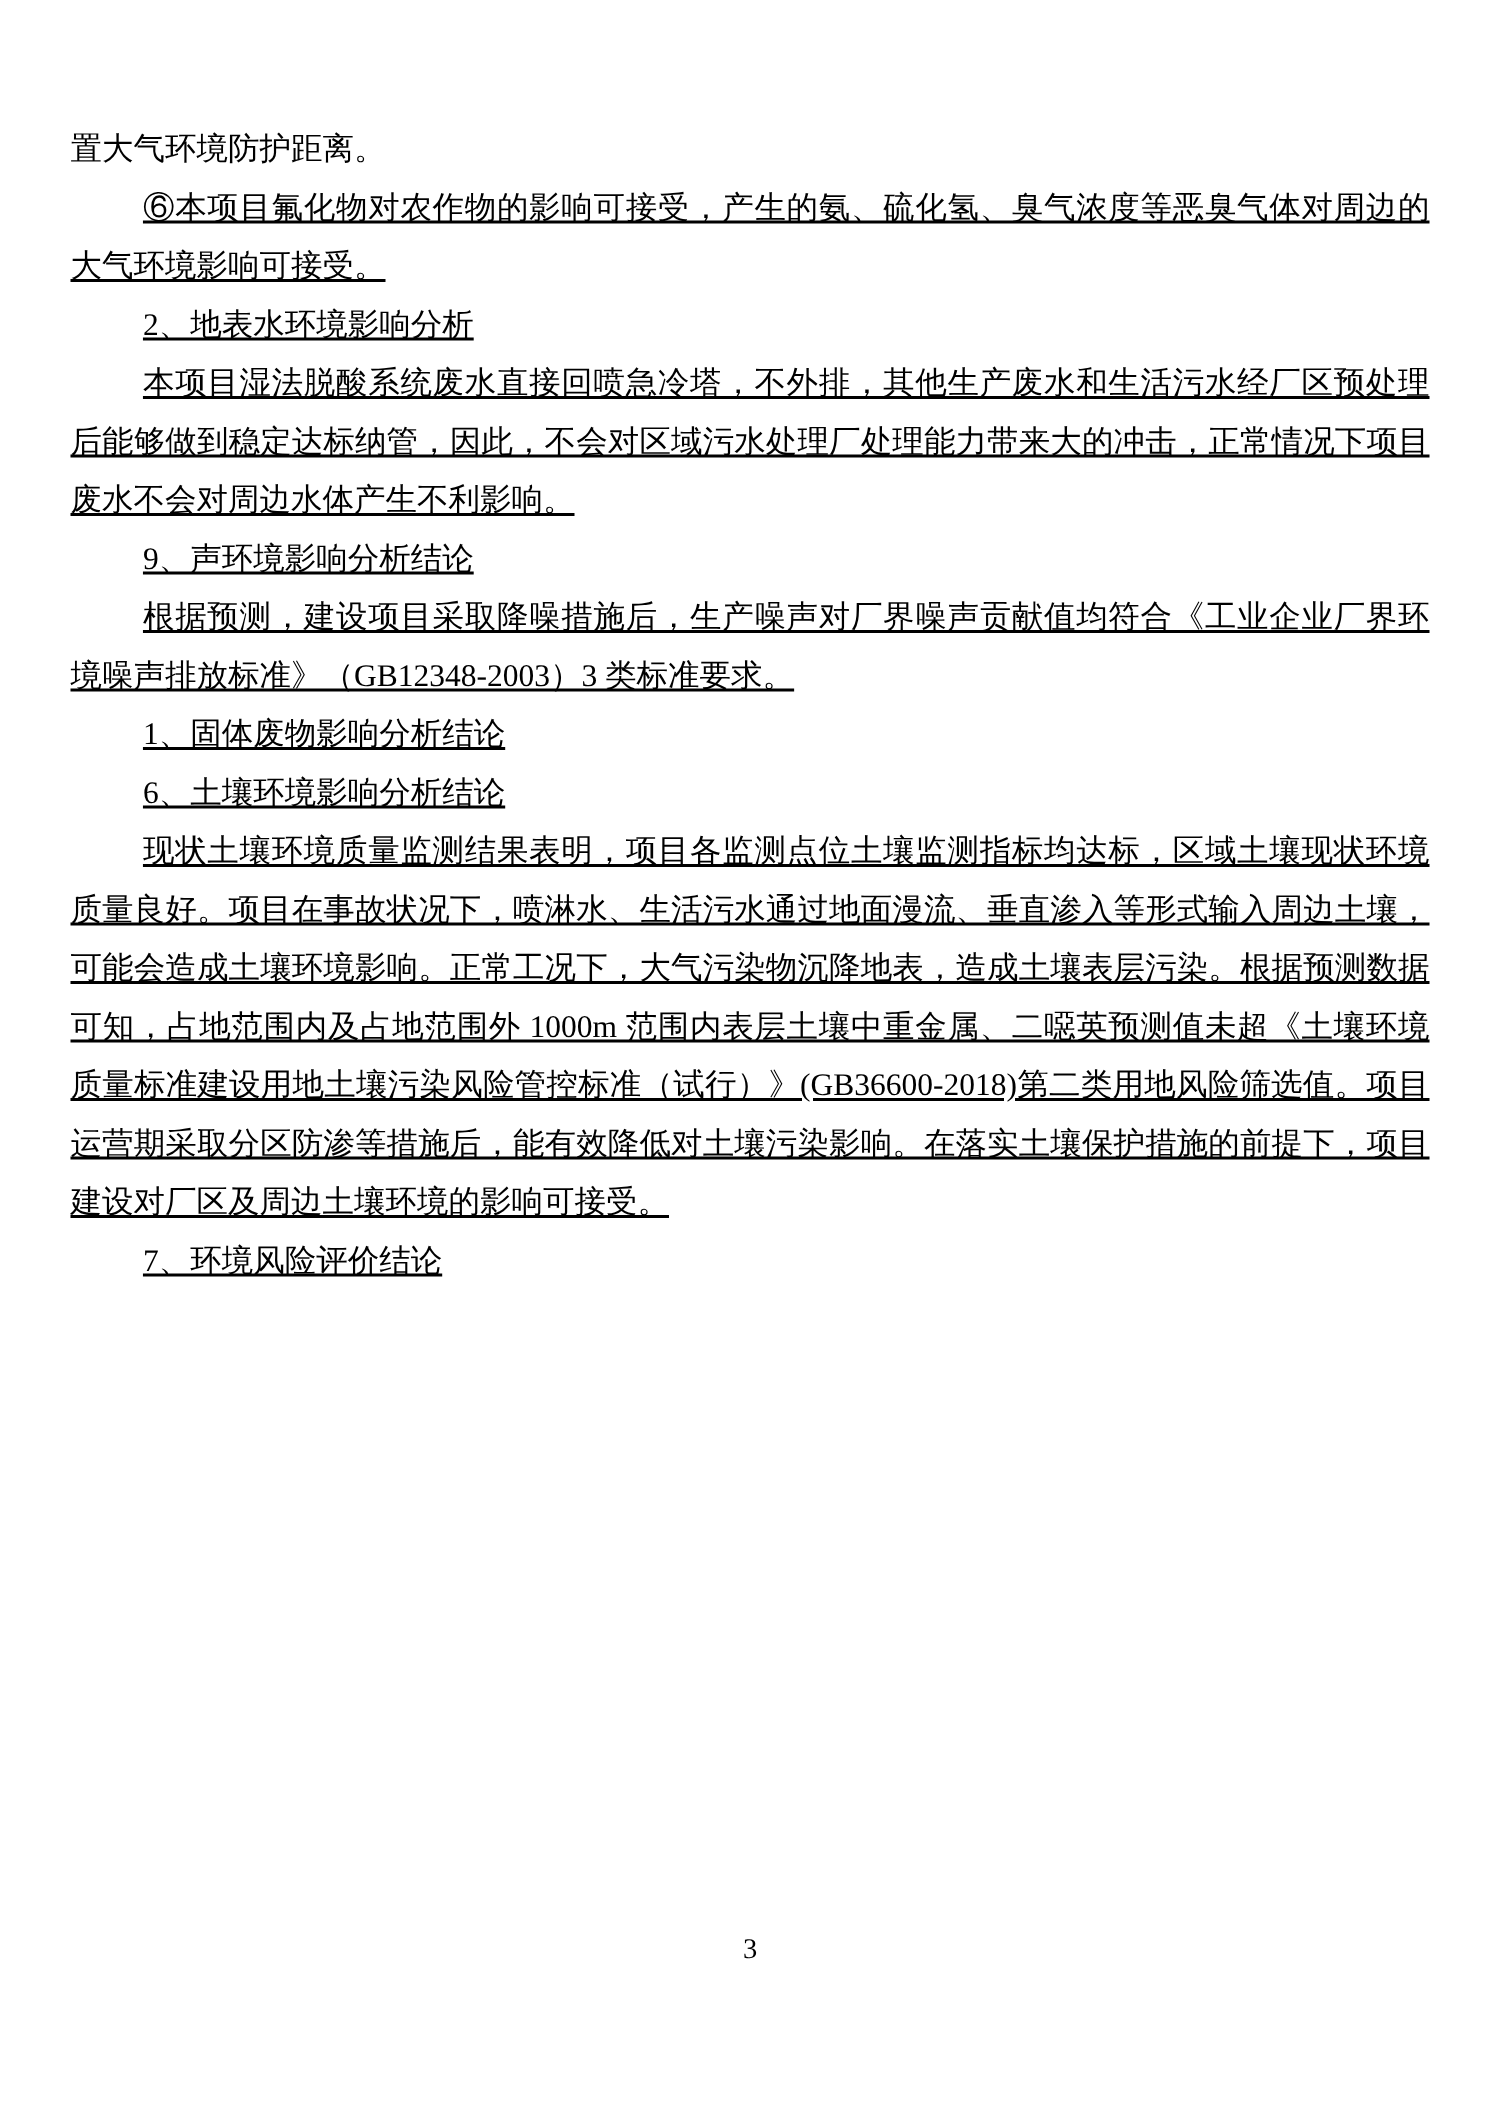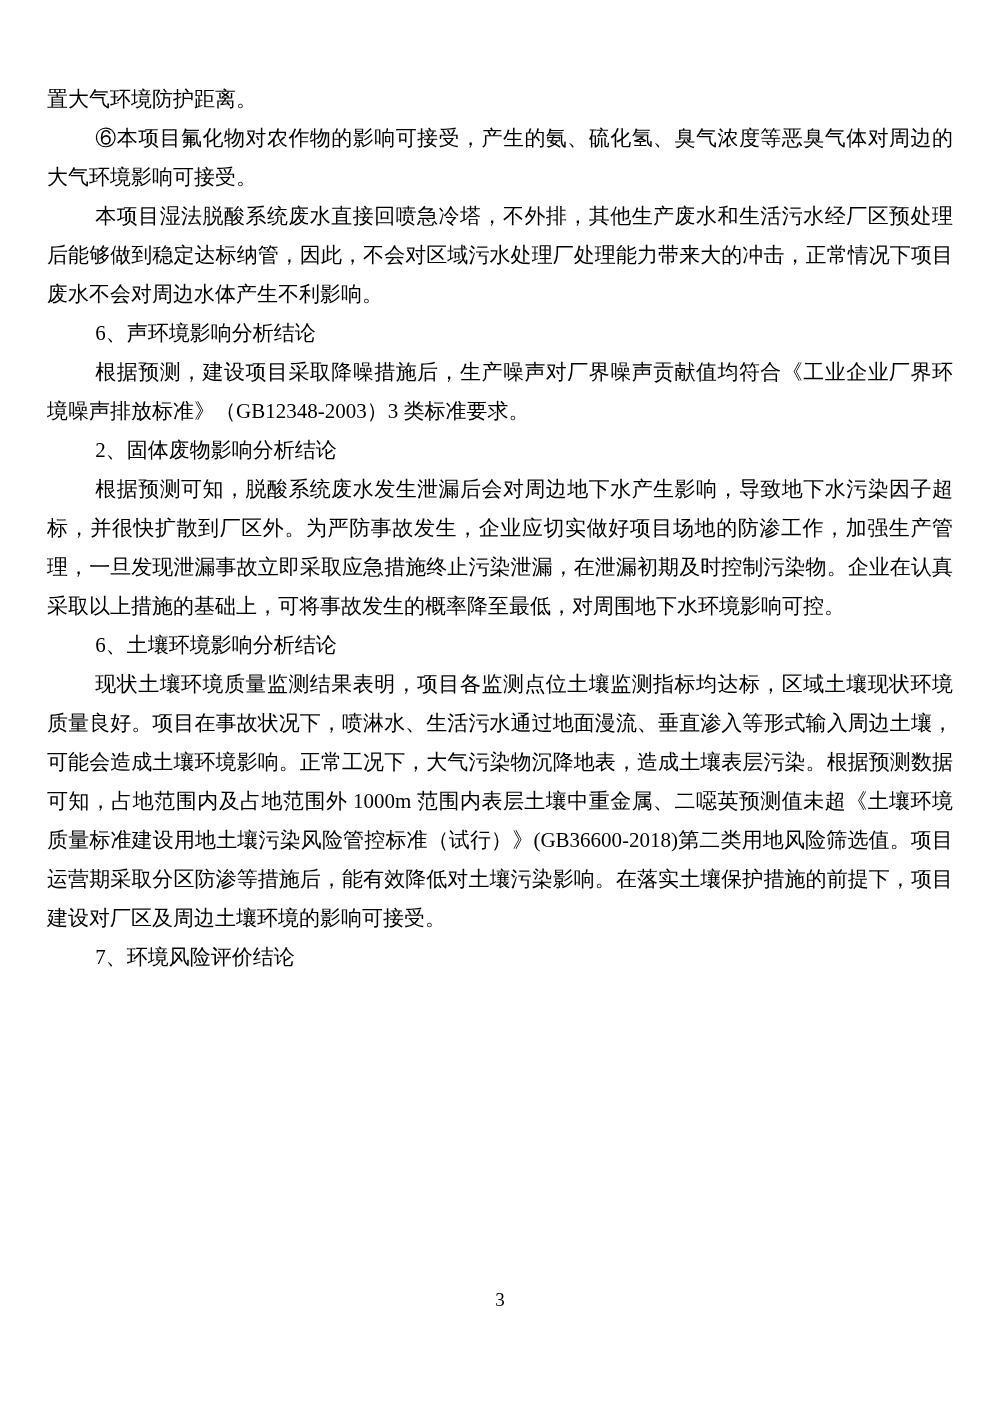--- a/index.html
+++ b/index.html
@@ -27,20 +27,21 @@
     line-height: 39px;
     text-align: justify;
     text-justify: inter-ideograph;
   }
   .content p {
     margin: 0;
     padding: 0;
   }
   .indent {
     text-indent: 2.3em;
+    text-decoration: underline;
   }
   .no-indent {
     text-indent: 0;
   }
   .page-footer {
     position: absolute;
     top: 1288px;
     left: 0;
     right: 0;
     text-align: center;
@@ -48,23 +49,23 @@
     line-height: 24px;
   }
 </style>
 </head>
 <body>
 
 <div class="page">
   <div class="content">
     <p class="no-indent">置大气环境防护距离。</p>
     <p class="indent">⑥本项目氟化物对农作物的影响可接受，产生的氨、硫化氢、臭气浓度等恶臭气体对周边的大气环境影响可接受。</p>
+    <p class="indent">2、地表水环境影响分析</p>
     <p class="indent">本项目湿法脱酸系统废水直接回喷急冷塔，不外排，其他生产废水和生活污水经厂区预处理后能够做到稳定达标纳管，因此，不会对区域污水处理厂处理能力带来大的冲击，正常情况下项目废水不会对周边水体产生不利影响。</p>
-    <p class="indent">6、声环境影响分析结论</p>
+    <p class="indent">9、声环境影响分析结论</p>
     <p class="indent">根据预测，建设项目采取降噪措施后，生产噪声对厂界噪声贡献值均符合《工业企业厂界环境噪声排放标准》（GB12348-2003）3 类标准要求。</p>
-    <p class="indent">2、固体废物影响分析结论</p>
-    <p class="indent">根据预测可知，脱酸系统废水发生泄漏后会对周边地下水产生影响，导致地下水污染因子超标，并很快扩散到厂区外。为严防事故发生，企业应切实做好项目场地的防渗工作，加强生产管理，一旦发现泄漏事故立即采取应急措施终止污染泄漏，在泄漏初期及时控制污染物。企业在认真采取以上措施的基础上，可将事故发生的概率降至最低，对周围地下水环境影响可控。</p>
+    <p class="indent">1、固体废物影响分析结论</p>
     <p class="indent">6、土壤环境影响分析结论</p>
     <p class="indent">现状土壤环境质量监测结果表明，项目各监测点位土壤监测指标均达标，区域土壤现状环境质量良好。项目在事故状况下，喷淋水、生活污水通过地面漫流、垂直渗入等形式输入周边土壤，可能会造成土壤环境影响。正常工况下，大气污染物沉降地表，造成土壤表层污染。根据预测数据可知，占地范围内及占地范围外 1000m 范围内表层土壤中重金属、二噁英预测值未超《土壤环境质量标准建设用地土壤污染风险管控标准（试行）》(GB36600-2018)第二类用地风险筛选值。项目运营期采取分区防渗等措施后，能有效降低对土壤污染影响。在落实土壤保护措施的前提下，项目建设对厂区及周边土壤环境的影响可接受。</p>
     <p class="indent">7、环境风险评价结论</p>
   </div>
   <div class="page-footer">3</div>
 </div>
 
 </body></html>

